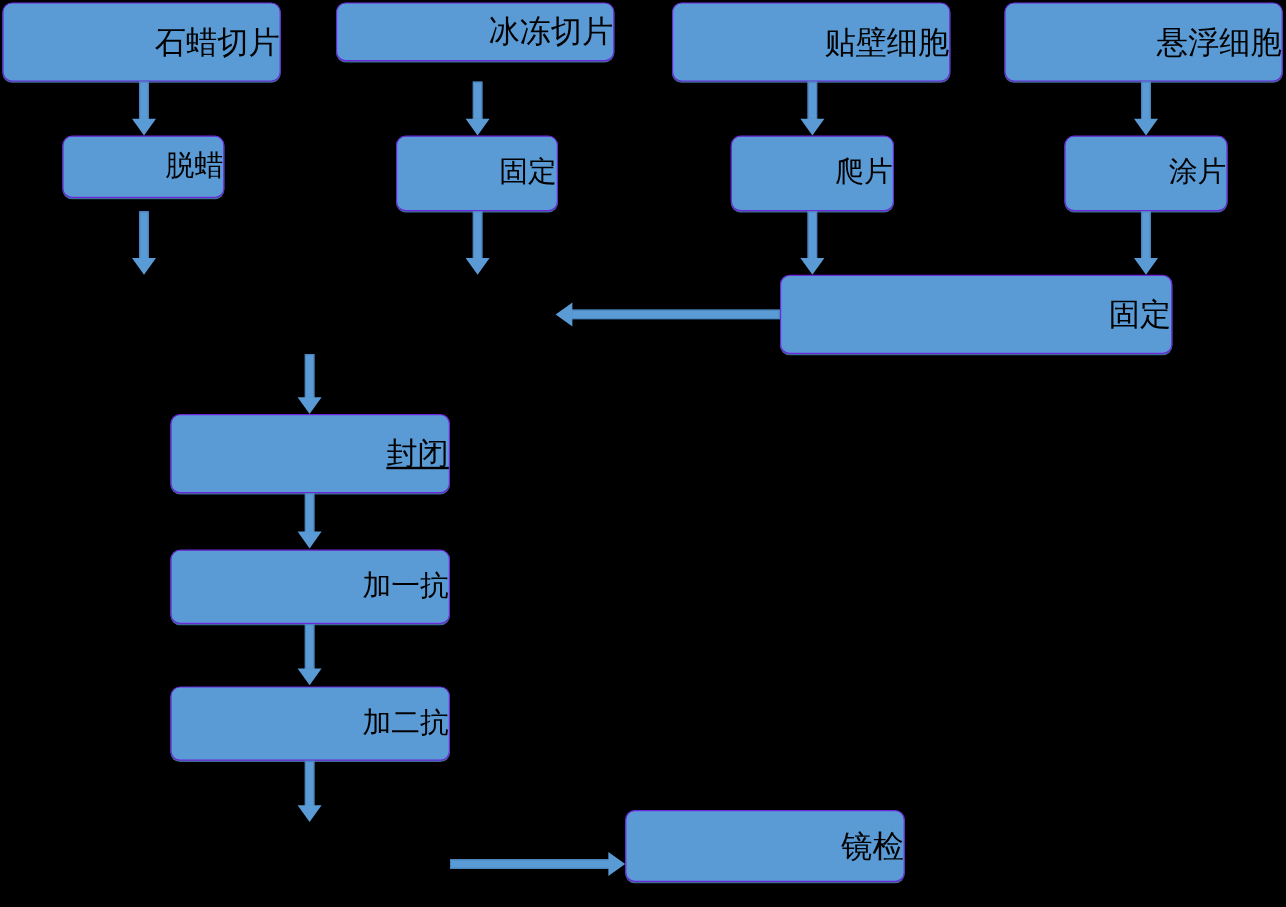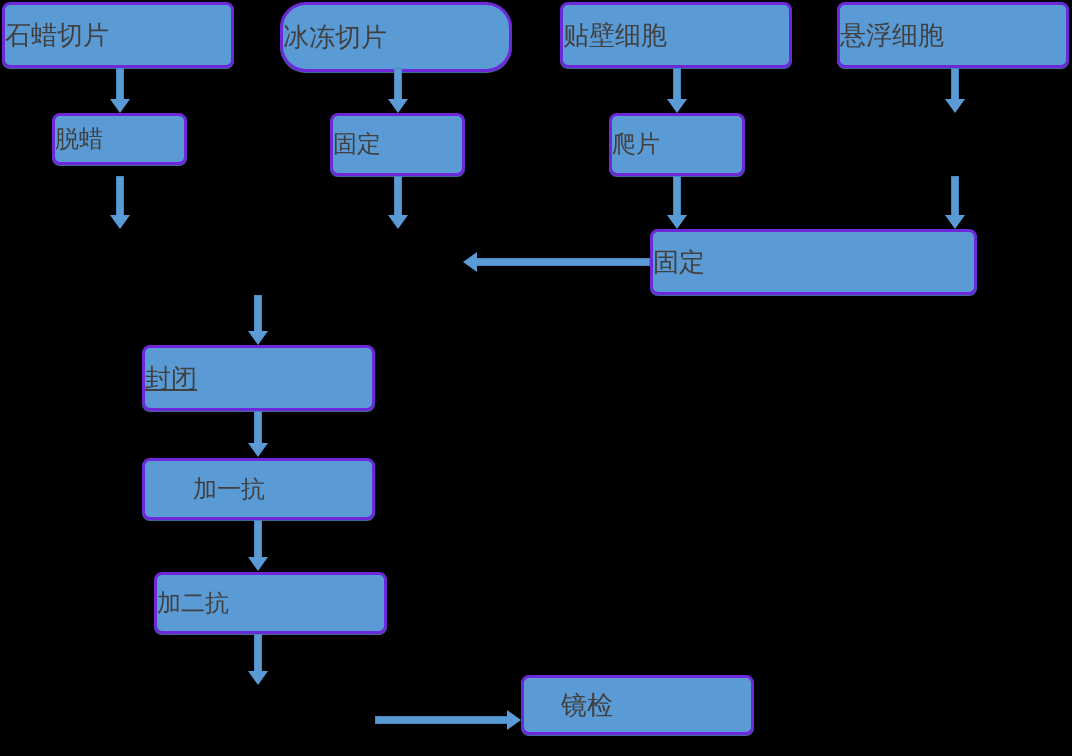--- a/index.html
+++ b/index.html
@@ -12,26 +12,26 @@
     width: 1072px;
     height: 756px;
     background: #000000;
     overflow: hidden;
     font-family: "Liberation Sans", "DejaVu Sans", sans-serif;
   }
   .node {
     position: absolute;
     box-sizing: border-box;
     background: #5B9BD5;
-    border: 3px solid #6d28d9;
+    border: 1px solid #6d28d9;
     border-radius: 8px;
     display: flex;
     align-items: center;
-    justify-content: flex-start;
-    color: #404040;
+    justify-content: flex-end;
+    color: #000000;
     text-align: center;
     line-height: 1.1;
     box-shadow: 0 1px 0 #3d6b95;
   }
   .node-label {
     display: block;
     white-space: nowrap;
   }
   .t-lg { font-size: 26px; }
   .t-md { font-size: 24px; }
@@ -67,21 +67,21 @@
 </style>
 </head>
 <body>
 
 <div id="canvas">
 
   <div class="node t-lg" style="left:2px; top:2px; width:232px; height:66px;">
     <span class="node-label">石蜡切片</span>
   </div>
 
-  <div class="node t-lg" style="left:280px; top:2px; width:232px; height:70px;border-radius:26px;">
+  <div class="node t-lg" style="left:280px; top:2px; width:232px; height:49px;">
     <span class="node-label">冰冻切片</span>
   </div>
 
   <div class="node t-lg" style="left:837px; top:2px; width:232px; height:66px;">
     <span class="node-label">悬浮细胞</span>
   </div>
 
   <div class="node t-lg" style="left:560px; top:2px; width:232px; height:66px;">
     <span class="node-label">贴壁细胞</span>
   </div>
@@ -111,20 +111,23 @@
   </div>
 
   <div class="node t-md" style="left:330px; top:113px; width:135px; height:63px;">
     <span class="node-label">固定</span>
   </div>
 
   <div class="node t-md" style="left:609px; top:113px; width:136px; height:63px;">
     <span class="node-label">爬片</span>
   </div>
 
+  <div class="node t-md" style="left:887px; top:113px; width:136px; height:63px;">
+    <span class="node-label">涂片</span>
+  </div>
 
   <div class="arrow down" style="left:110px; top:176px; width:20px; height:55px;">
     <div class="stem" style="left:6px; top:0; width:8px; height:40px;"></div>
     <div class="head" style="left:0; top:39px;"></div>
   </div>
 
   <div class="arrow down" style="left:388px; top:176px; width:20px; height:55px;">
     <div class="stem" style="left:6px; top:0; width:8px; height:40px;"></div>
     <div class="head" style="left:0; top:39px;"></div>
   </div>
@@ -165,21 +168,21 @@
 
   <div class="node t-md" style="left:142px; top:458px; width:233px; height:62px;padding-left:48px;">
     <span class="node-label">加一抗</span>
   </div>
 
   <div class="arrow down" style="left:248px; top:520px; width:20px; height:53px;">
     <div class="stem" style="left:6px; top:0; width:8px; height:38px;"></div>
     <div class="head" style="left:0; top:37px;"></div>
   </div>
 
-  <div class="node t-md" style="left:142px; top:572px; width:233px; height:62px;margin-left:12px;">
+  <div class="node t-md" style="left:142px; top:572px; width:233px; height:62px;">
     <span class="node-label">加二抗</span>
   </div>
 
   <div class="arrow down" style="left:248px; top:634px; width:20px; height:53px;">
     <div class="stem" style="left:6px; top:0; width:8px; height:38px;"></div>
     <div class="head" style="left:0; top:37px;"></div>
   </div>
 
 
   <div class="arrow right" style="left:375px; top:710px; width:146px; height:20px;">

